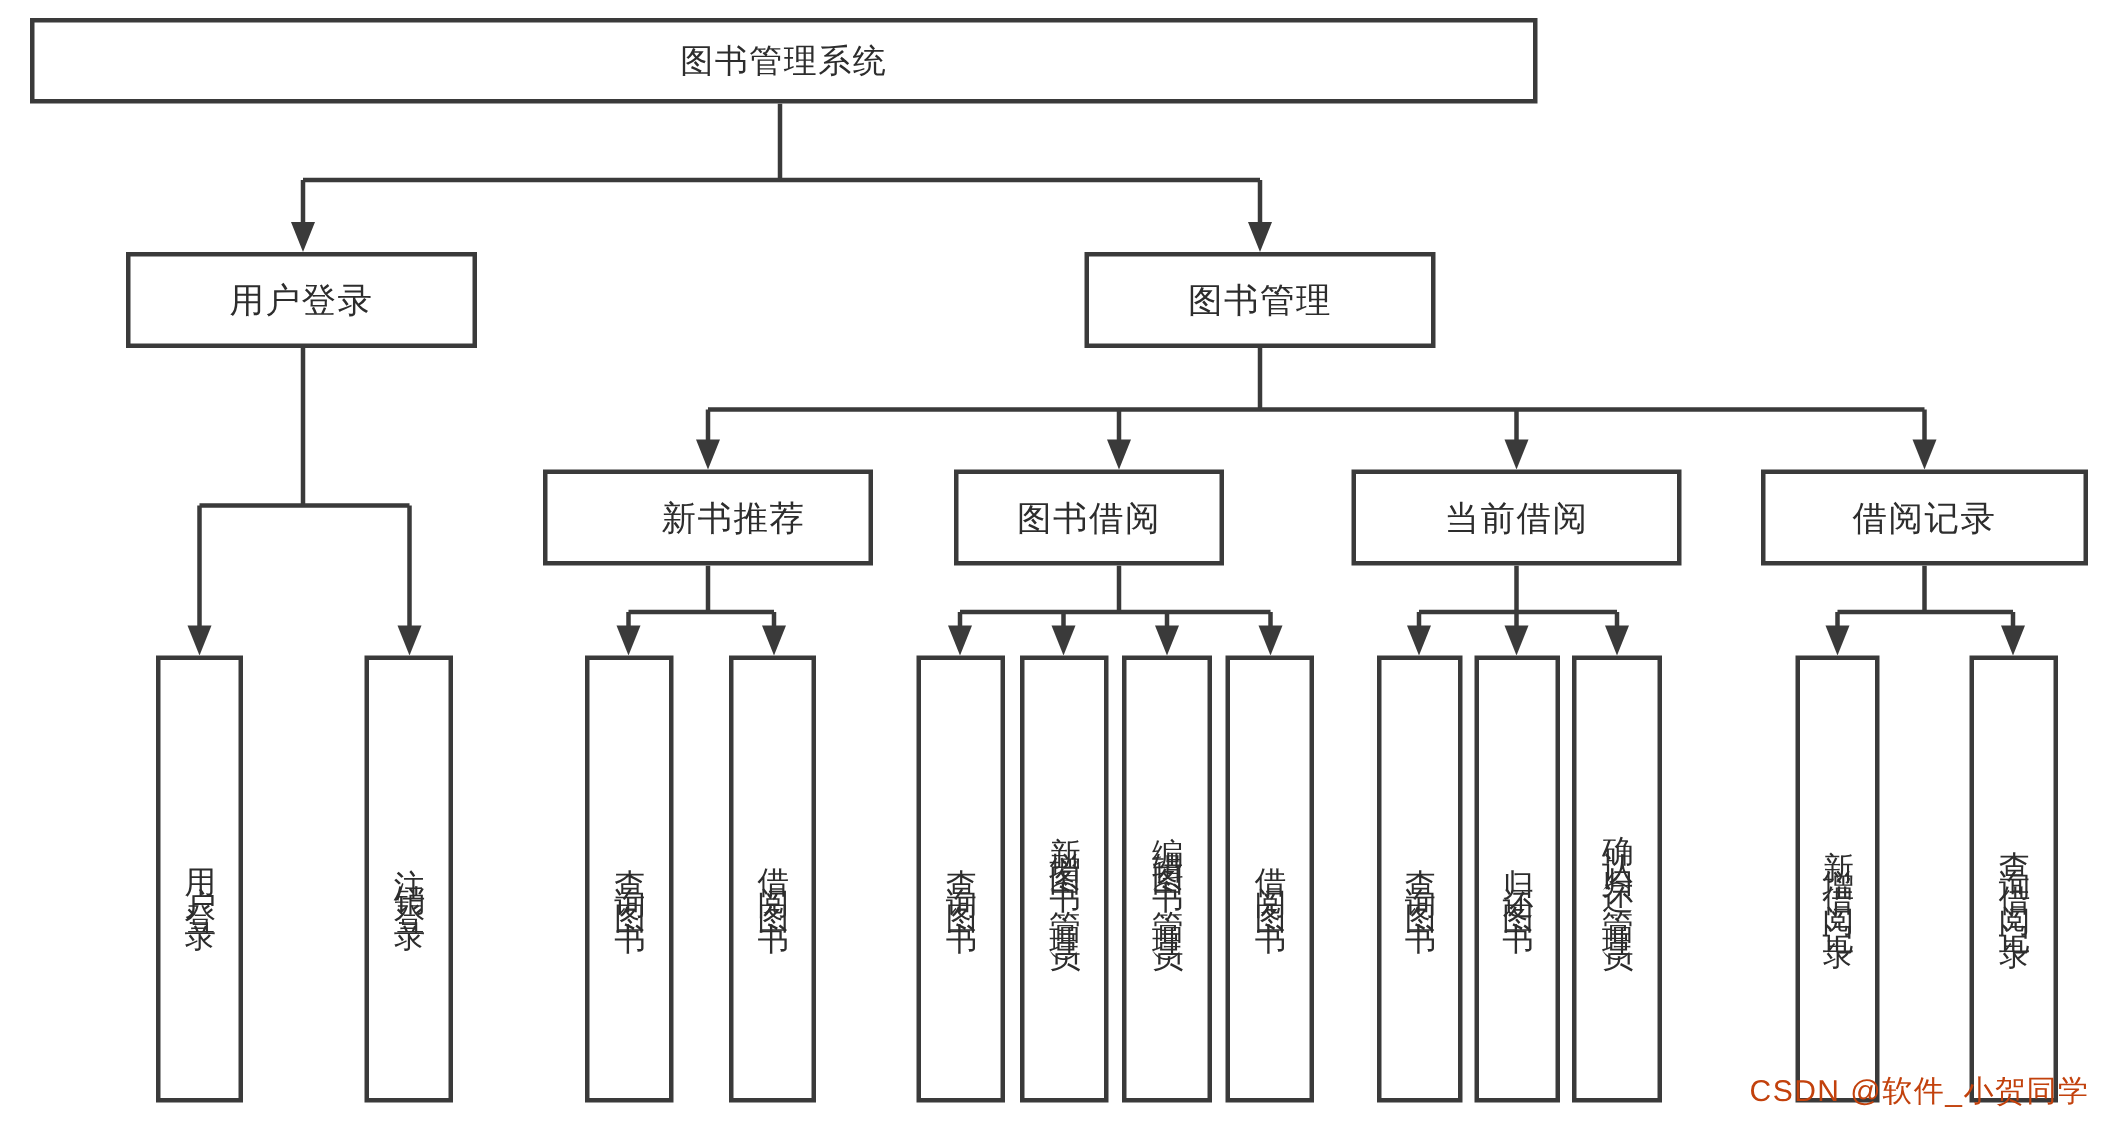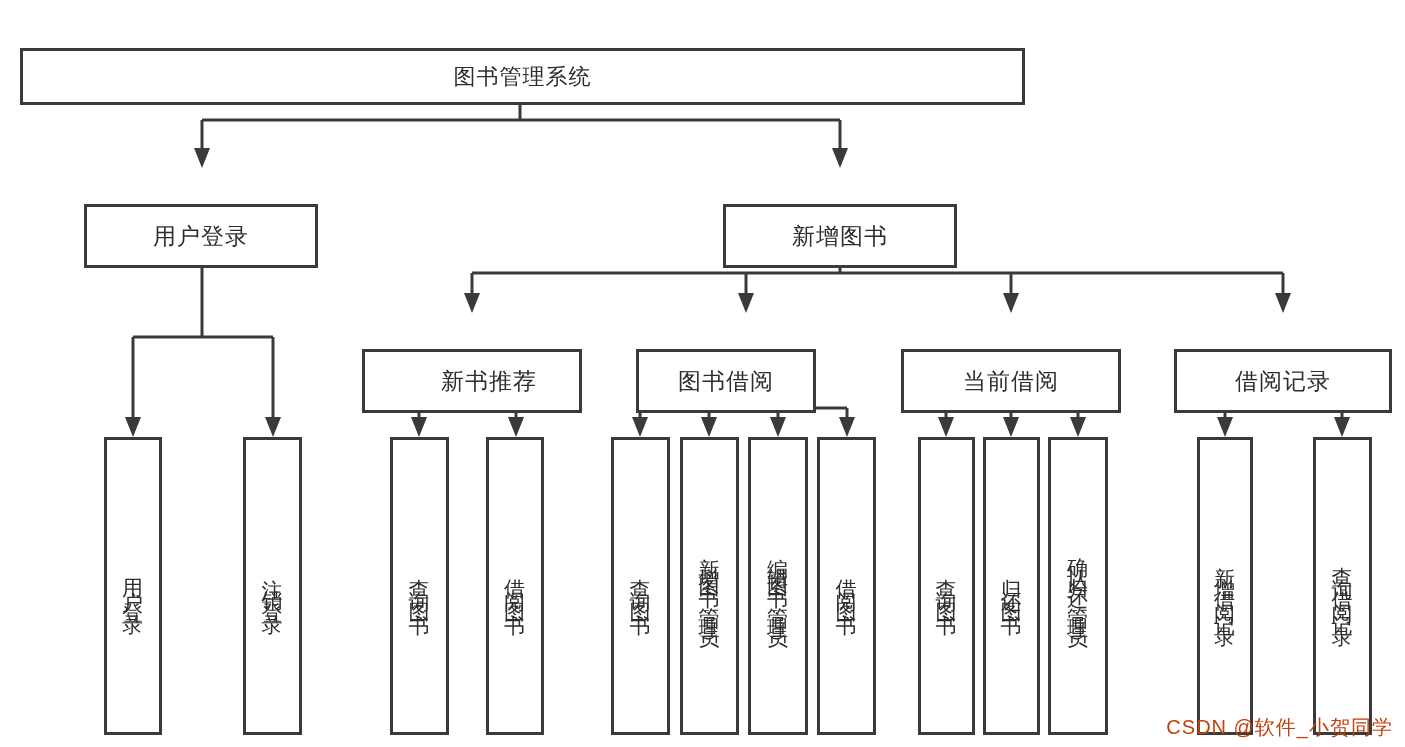--- a/index.html
+++ b/index.html
@@ -20,21 +20,21 @@
     position: absolute;
     box-sizing: border-box;
     border: 3px solid #3a3a3a;
     background: #ffffff;
     color: #2d2d2d;
     display: flex;
     align-items: center;
     justify-content: center;
     text-align: center;
   }
-  .node.h { font-size: 23px; letter-spacing: 1px; margin-top: 36px; }
+  .node.h { font-size: 23px; letter-spacing: 1px; }
   .node.root { font-size: 22px; }
   .node.v {
     font-size: 21px;
     writing-mode: vertical-rl;
     text-orientation: mixed;
     letter-spacing: 12px;
     line-height: 1;
   }
   .node.v.tight { letter-spacing: 10px; }
   .watermark {
@@ -121,21 +121,21 @@
       <path d="M1070 417 h16 l-8 20 z"></path>
 
       <path d="M1217 417 h16 l-8 20 z"></path>
       <path d="M1334 417 h16 l-8 20 z"></path>
     </g>
   </svg>
 
   <div class="node h root" style="left:20px; top:12px; width:1005px; height:57px;">图书管理系统</div>
 
   <div class="node h" style="left:84px; top:168px; width:234px; height:64px;">用户登录</div>
-  <div class="node h" style="left:723px; top:168px; width:234px; height:64px;">新增图书</div>
+  <div class="node h" style="left:723px; top:168px; width:234px; height:64px;">图书管理</div>
 
   <div class="node h" style="left:362px; top:313px; width:220px; height:64px;padding-left:34px;">新书推荐</div>
   <div class="node h" style="left:636px; top:313px; width:180px; height:64px;">图书借阅</div>
   <div class="node h" style="left:901px; top:313px; width:220px; height:64px;">当前借阅</div>
   <div class="node h" style="left:1174px; top:313px; width:218px; height:64px;">借阅记录</div>
 
   <div class="node v" style="left:104px; top:437px; width:58px; height:298px;">用户登录</div>
   <div class="node v" style="left:243px; top:437px; width:59px; height:298px;">注销登录</div>
 
   <div class="node v" style="left:390px; top:437px; width:59px; height:298px;">查询图书</div>

